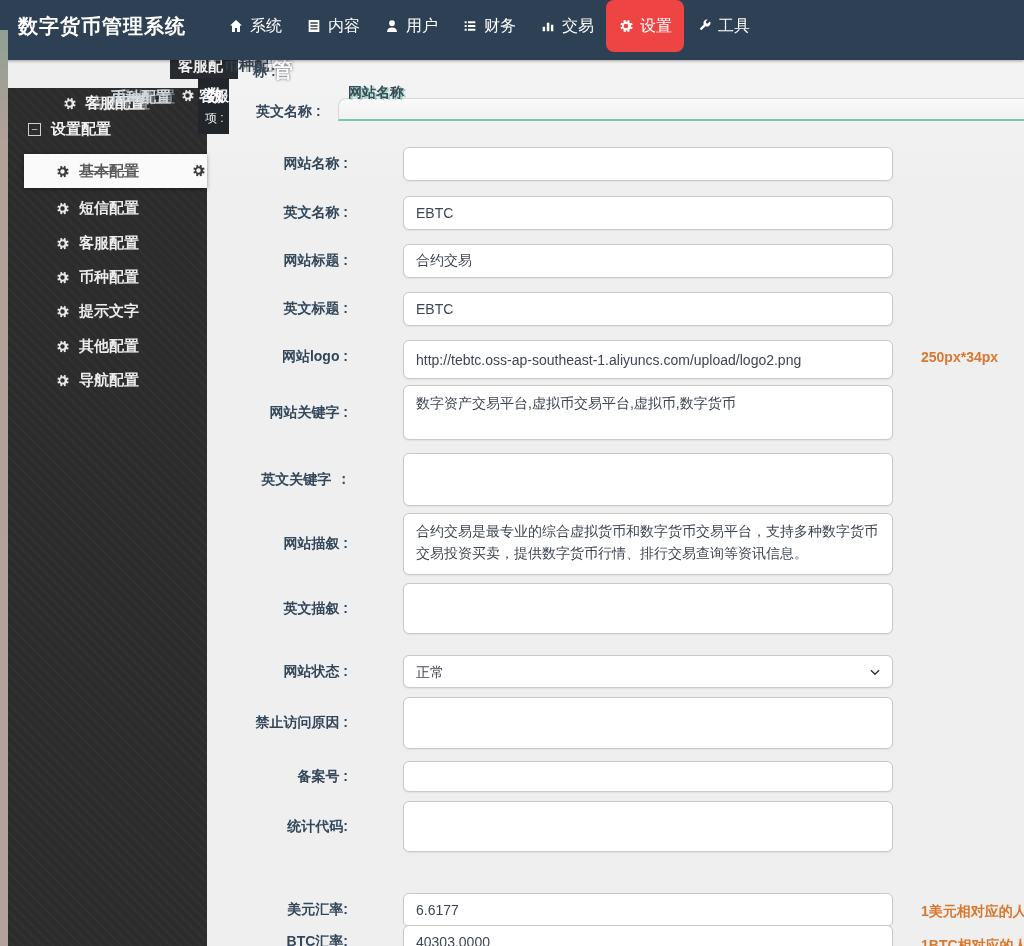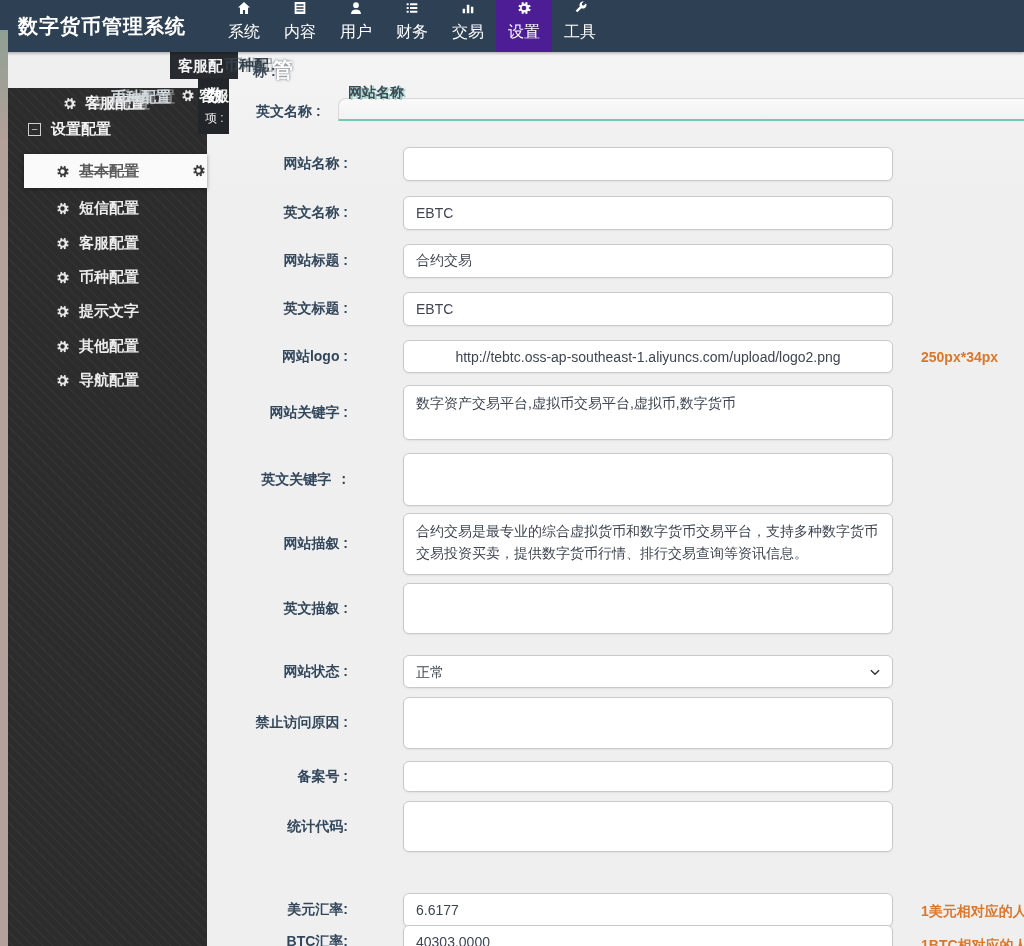--- a/index.html
+++ b/index.html
@@ -4,38 +4,38 @@
 <style>
   * { margin:0; padding:0; box-sizing:border-box; }
   html,body { width:1024px; height:946px; overflow:hidden; }
   body {
     font-family:"Liberation Sans","DejaVu Sans",sans-serif;
     background:#efeff0; position:relative;
   }
 
   
   .navbar {
-    position:absolute; left:0; top:0; width:1024px; height:52px;
+    position:absolute; left:0; top:0; width:1024px; height:60px;
     background:#2e4053; z-index:30;
     box-shadow:0 1px 3px rgba(0,0,0,.35);
     padding-left:12px;
   }
   .brand {
     position:absolute; left:18px; top:0; height:52px; line-height:52px;
     color:#fff; font-size:20px; font-weight:bold; letter-spacing:1px;
   }
   .nav-items {
     position:absolute; left:216px; top:0; height:52px; display:flex;
   }
   .nav-item {
     display:flex; align-items:center; gap:6px; padding:0 12px;
-    color:#fff; font-size:16px; cursor:pointer; height:52px;flex-direction:column;
+    color:#fff; font-size:16px; cursor:pointer; height:52px;
   }
   .nav-item svg { width:16px; height:16px; fill:#fff; }
-  .nav-item.active { background:#4c1d95; }
+  .nav-item.active { background:#ef4444;border-radius:8px; }
 
   
   .left-strip {
     position:absolute; left:0; top:30px; width:8px; height:916px;
     background:linear-gradient(#8fa093 0%, #b2a099 12%, #b5a19b 100%);
     z-index:40;
   }
 
   
   .sidebar {
@@ -131,21 +131,21 @@
     color:#d9772c; font-size:14px; font-weight:bold;
   }
   .chev { position:absolute; left:620px; pointer-events:none; }
   .chev svg { width:14px; height:14px; stroke:#333; stroke-width:2.4; fill:none; }
 
   
   .r0  { top:95px;  height:34px; }  .r0 .ctl { height:34px; }
   .r1  { top:144px; height:34px; }  .r1 .ctl { height:34px; }
   .r2  { top:192px; height:34px; }  .r2 .ctl { height:34px; }
   .r3  { top:240px; height:34px; }  .r3 .ctl { height:34px; }
-  .r4  { top:288px; height:33px; }  .r4 .ctl { height:33px;text-align:center; }
+  .r4  { top:288px; height:33px; }  .r4 .ctl { height:39px; }
   .r5  { top:333px; height:55px; }  .r5 .ctl { height:55px; }
   .r6  { top:401px; height:53px;font-family:Liberation Mono, monospace; }  .r6 .ctl { height:53px; }
   .r7  { top:461px; height:62px; }  .r7 .ctl { height:62px; }
   .r8  { top:531px; height:51px; }  .r8 .ctl { height:51px; }
   .r9  { top:603px; height:33px; }  .r9 .ctl { height:33px; }
   .r10 { top:645px; height:52px; }  .r10 .ctl { height:52px; }
   .r11 { top:709px; height:31px; }  .r11 .ctl { height:31px; }
   .r12 { top:749px; height:51px; }  .r12 .ctl { height:51px; }
   .r13 { top:841px; height:34px; }  .r13 .ctl { height:34px; }
   .r14 { top:873px; height:34px; }  .r14 .ctl { height:34px; }

